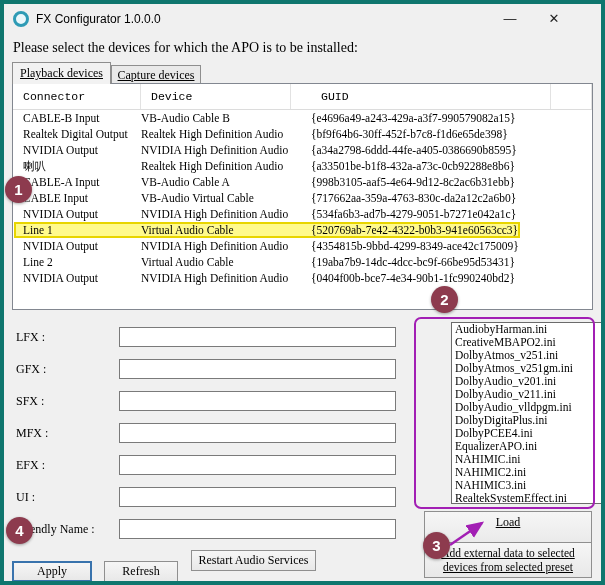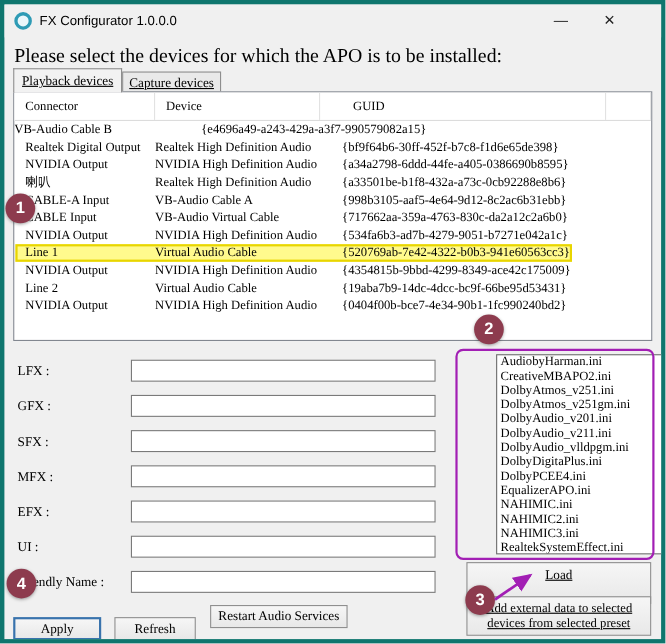--- a/index.html
+++ b/index.html
@@ -10,29 +10,29 @@
     font-family:"Liberation Serif", serif; font-size:12px;
   }
   
   .titlebar { position:absolute; left:0; top:0; width:605px; height:30px; background:#f0f0f0; font-family:"Liberation Sans", sans-serif; }
   .app-icon { position:absolute; left:9px; top:7px; width:16px; height:16px; border-radius:50%; border:3px solid #2e9bb5; background:#eaf7fb; }
   .win-title { position:absolute; left:32px; top:8px; font-size:12px; }
   .caption-btn { position:absolute; top:0; width:32px; height:30px; text-align:center; line-height:30px; font-size:13px; color:#222; cursor:default; }
   .caption-btn.min { left:490px; }
   .caption-btn.close { left:534px; }
   
-  .instruction { position:absolute; left:9px; top:36px; font-size:18px; }
+  .instruction { position:absolute; left:9px; top:36px; font-size:14px; }
   
   .tab { position:absolute; border:1px solid #8e8e8e; text-align:center; font-size:12px;text-decoration:underline; }
   .tab.active { left:8px; top:58px; width:99px; height:22px; line-height:21px; background:#f2f2f2; border-bottom:none; z-index:3; }
   .tab.inactive { left:107px; top:61px; width:90px; height:19px; line-height:18px; background:#e9e9e9; z-index:1; }
   
   .listview { position:absolute; left:8px; top:79px; width:581px; height:227px; background:#fff; border:1px solid #828790; z-index:2; overflow:hidden; }
   .lv-header { display:flex; height:26px; line-height:26px; border-bottom:1px solid #dcdcdc; background:#fff; }
-  .hc { border-right:1px solid #e2e2e2; padding-left:10px; font-size:11.5px; overflow:hidden; white-space:nowrap; }
+  .hc { border-right:1px solid #e2e2e2; padding-left:10px; font-size:11.5px; overflow:hidden; white-space:nowrap;font-family:Liberation Mono, monospace; }
   .lv-row { display:flex; height:16px; line-height:16px; position:relative; }
   .c { font-size:11.5px; overflow:hidden; white-space:nowrap; position:relative; z-index:1; }
   .c1 { width:128px; padding-left:10px; }
   .c2 { width:150px; }
   .c3 { width:240px;margin-left:20px; }
   .cfill { flex:1; }
   .lv-row.selected::before {
     content:""; position:absolute; left:1px; right:72px; top:0; bottom:0;
     background:#fffa8d; border:2px solid #e8d500; z-index:0;
   }
@@ -87,20 +87,21 @@
 
   <div class="listview">
     <div class="lv-header">
       <span class="hc c1">Connector</span>
       <span class="hc c2">Device</span>
       <span class="hc c3">GUID</span>
       <span class="hc cfill"></span>
     </div>
 
     <div class="lv-row">
+      <span class="c c1">CABLE-B Input</span>
       <span class="c c2">VB-Audio Cable B</span>
       <span class="c c3">{e4696a49-a243-429a-a3f7-990579082a15}</span>
     </div>
     <div class="lv-row">
       <span class="c c1">Realtek Digital Output</span>
       <span class="c c2">Realtek High Definition Audio</span>
       <span class="c c3">{bf9f64b6-30ff-452f-b7c8-f1d6e65de398}</span>
     </div>
     <div class="lv-row">
       <span class="c c1">NVIDIA Output</span>

